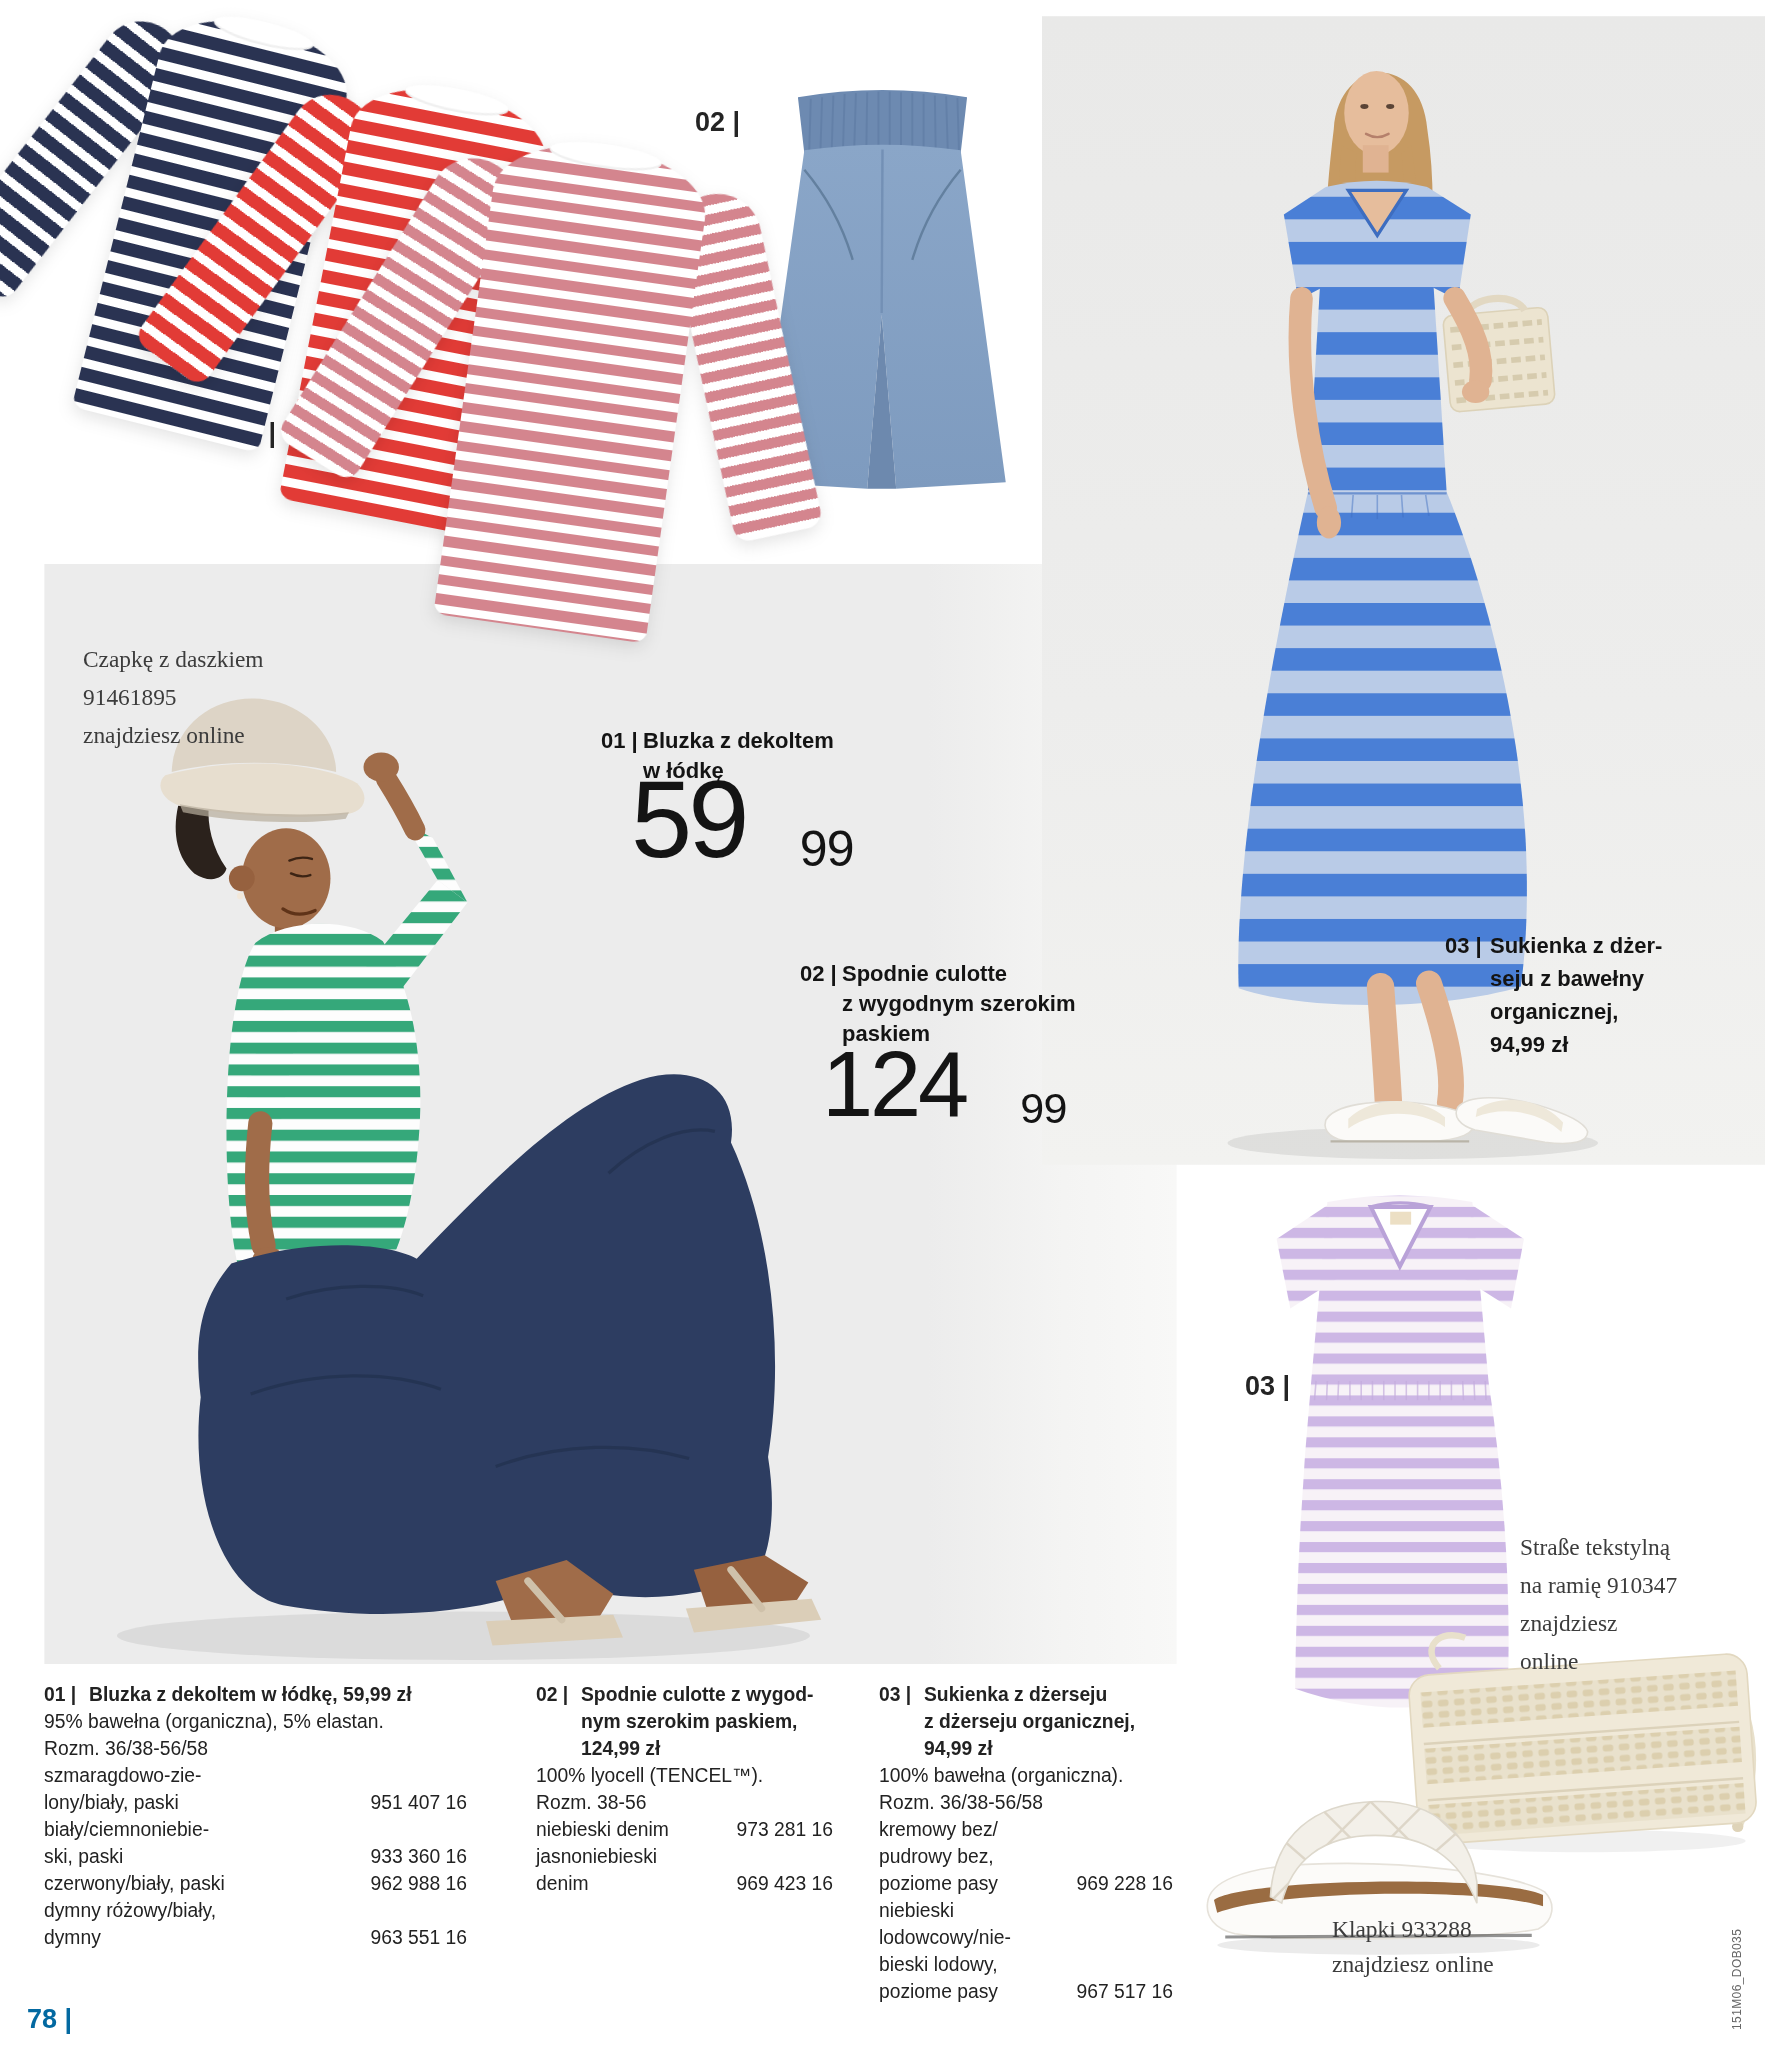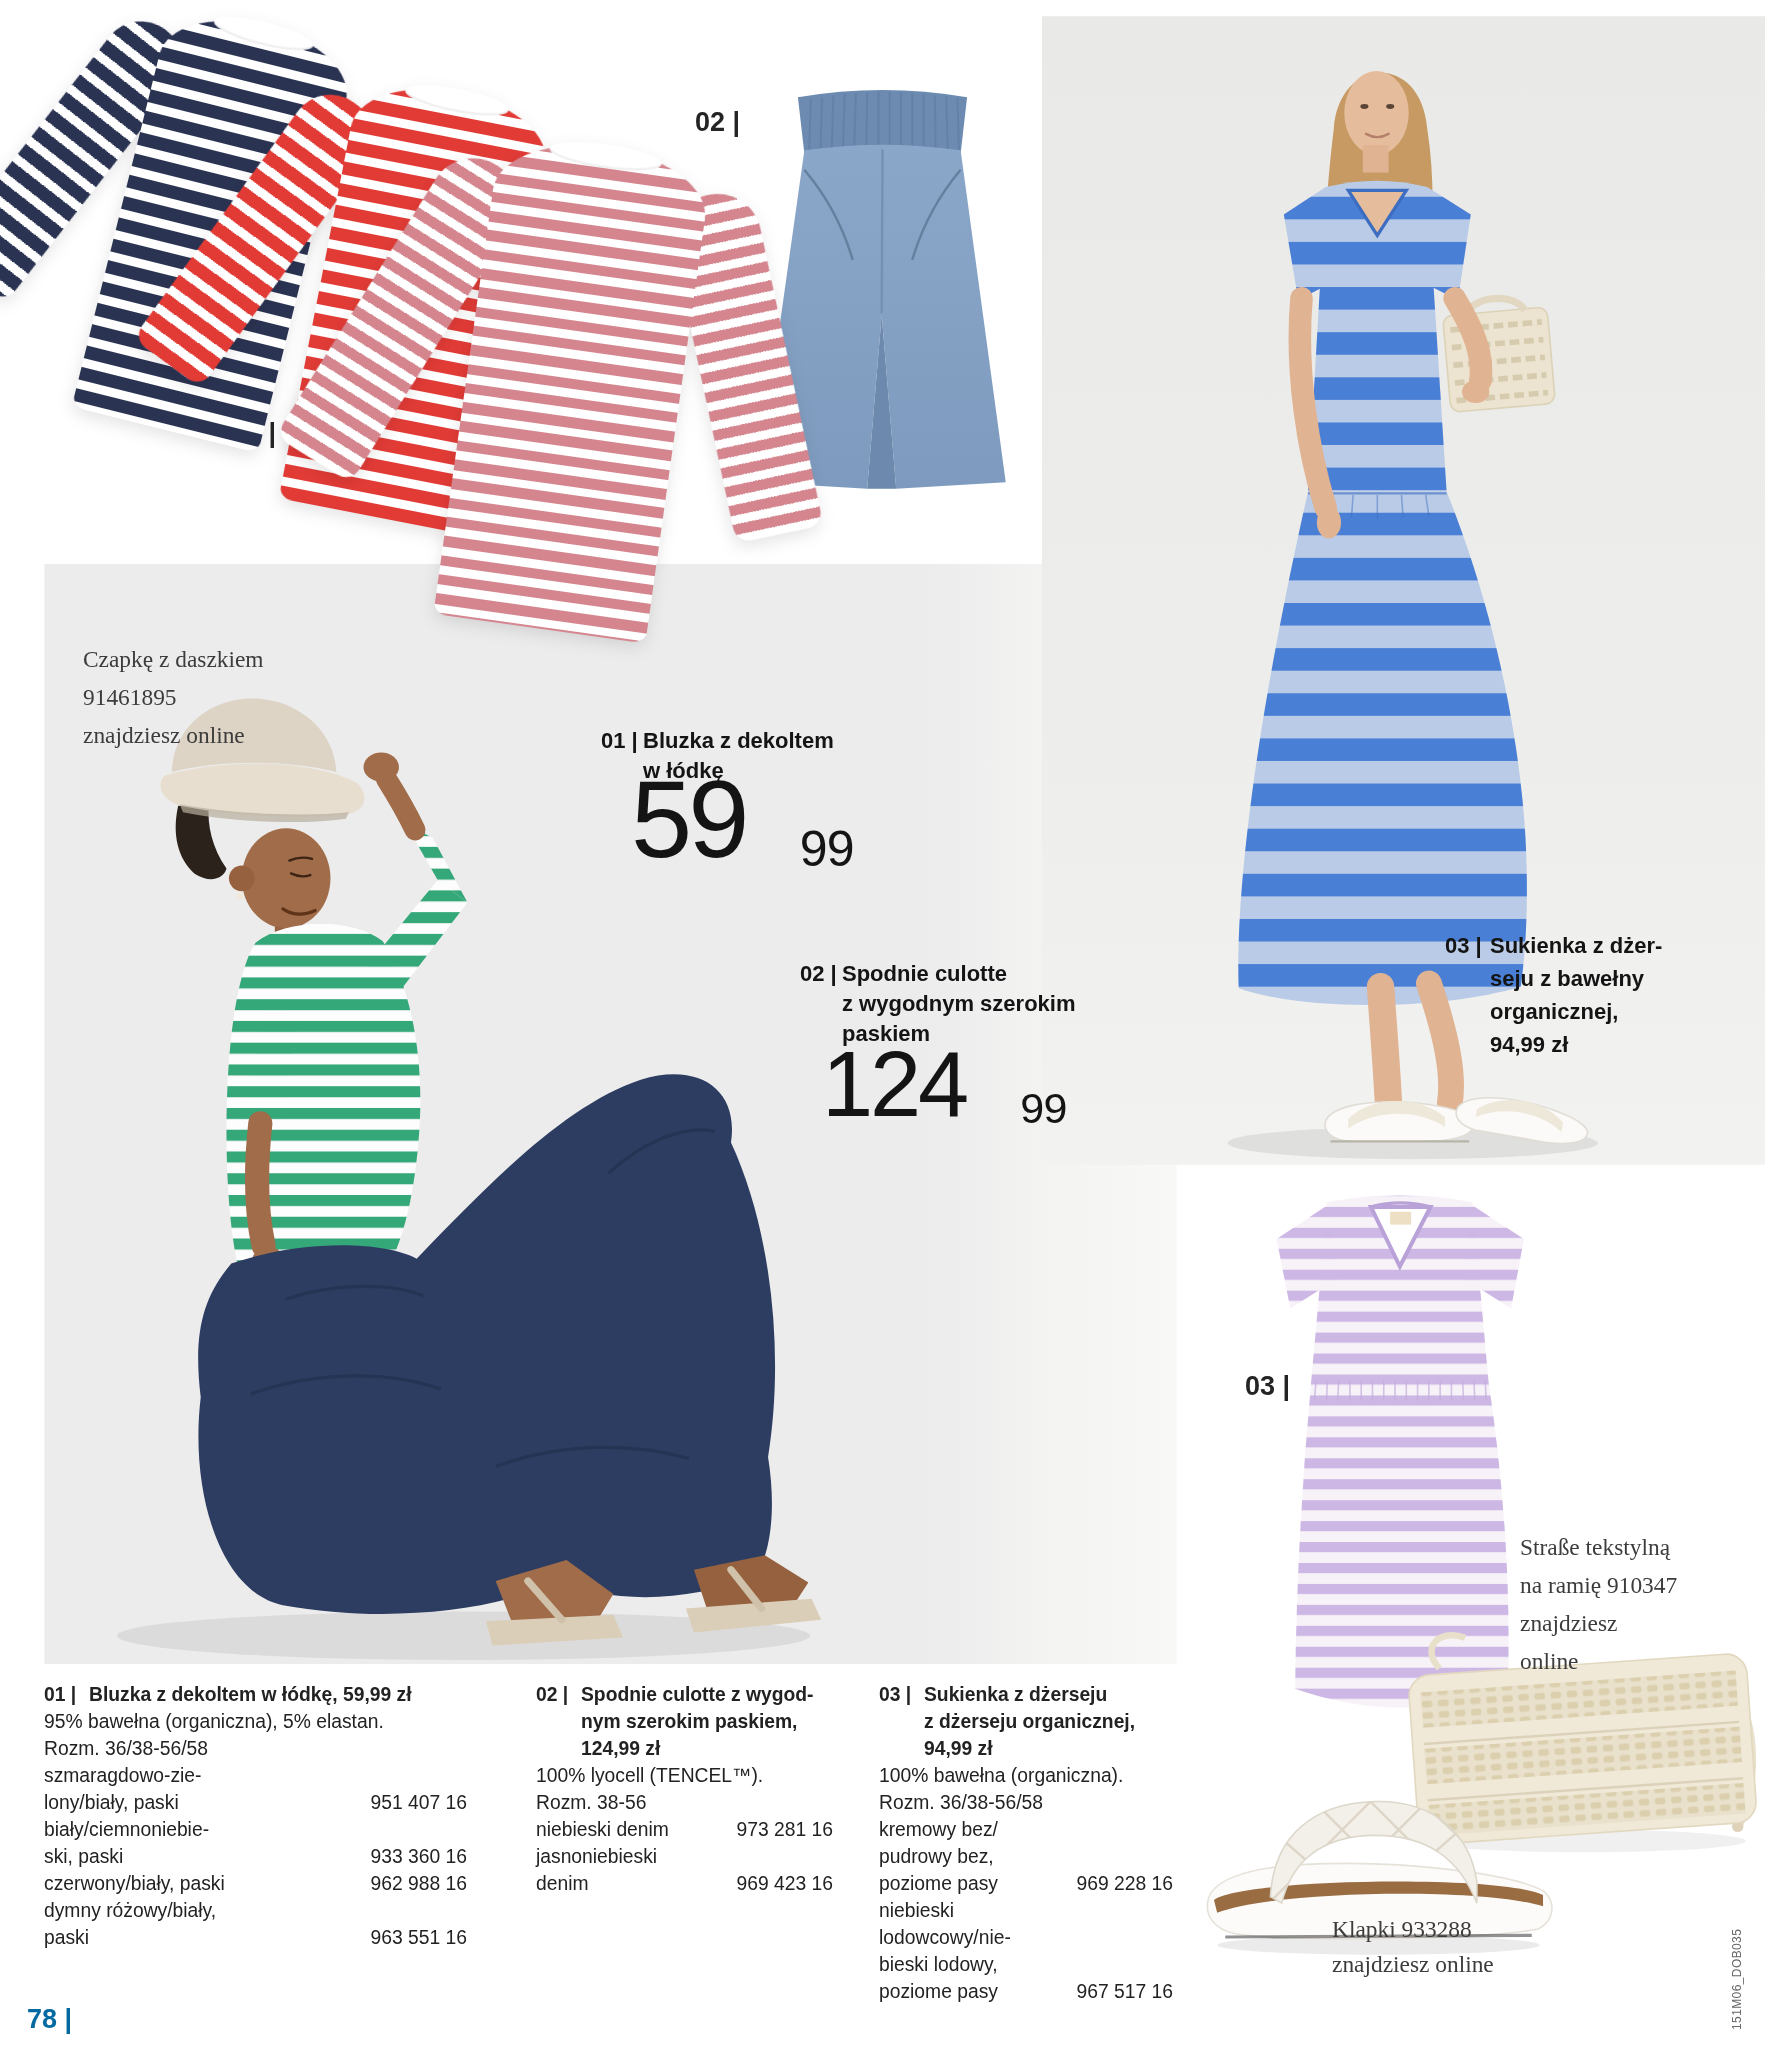--- a/index.html
+++ b/index.html
@@ -424,21 +424,21 @@
       <span class="dmarker">01 |</span><span>Bluzka z dekoltem w łódkę, 59,99 zł</span>
     </div>
     <div class="drow"><span class="dlabel">95% bawełna (organiczna), 5% elastan.</span><span class="dnum"></span></div>
     <div class="drow"><span class="dlabel">Rozm. 36/38-56/58</span><span class="dnum"></span></div>
     <div class="drow"><span class="dlabel">szmaragdowo-zie-</span><span class="dnum"></span></div>
     <div class="drow"><span class="dlabel">lony/biały, paski</span><span class="dnum">951 407 16</span></div>
     <div class="drow"><span class="dlabel">biały/ciemnoniebie-</span><span class="dnum"></span></div>
     <div class="drow"><span class="dlabel">ski, paski</span><span class="dnum">933 360 16</span></div>
     <div class="drow"><span class="dlabel">czerwony/biały, paski</span><span class="dnum">962 988 16</span></div>
     <div class="drow"><span class="dlabel">dymny różowy/biały,</span><span class="dnum"></span></div>
-    <div class="drow"><span class="dlabel">paski</span><span class="dnum">963 551 16</span></div>
+    <div class="drow"><span class="dlabel">dymny</span><span class="dnum">963 551 16</span></div>
   </div>
 
   <div class="dcol dcol2">
     <div class="dhead">
       <span class="dmarker">02 |</span><span>Spodnie culotte z wygod-</span>
     </div>
     <div class="dhead-cont">nym szerokim paskiem,</div>
     <div class="dhead-cont">124,99 zł</div>
     <div class="drow"><span class="dlabel">100% lyocell (TENCEL™).</span><span class="dnum"></span></div>
     <div class="drow"><span class="dlabel">Rozm. 38-56</span><span class="dnum"></span></div>

